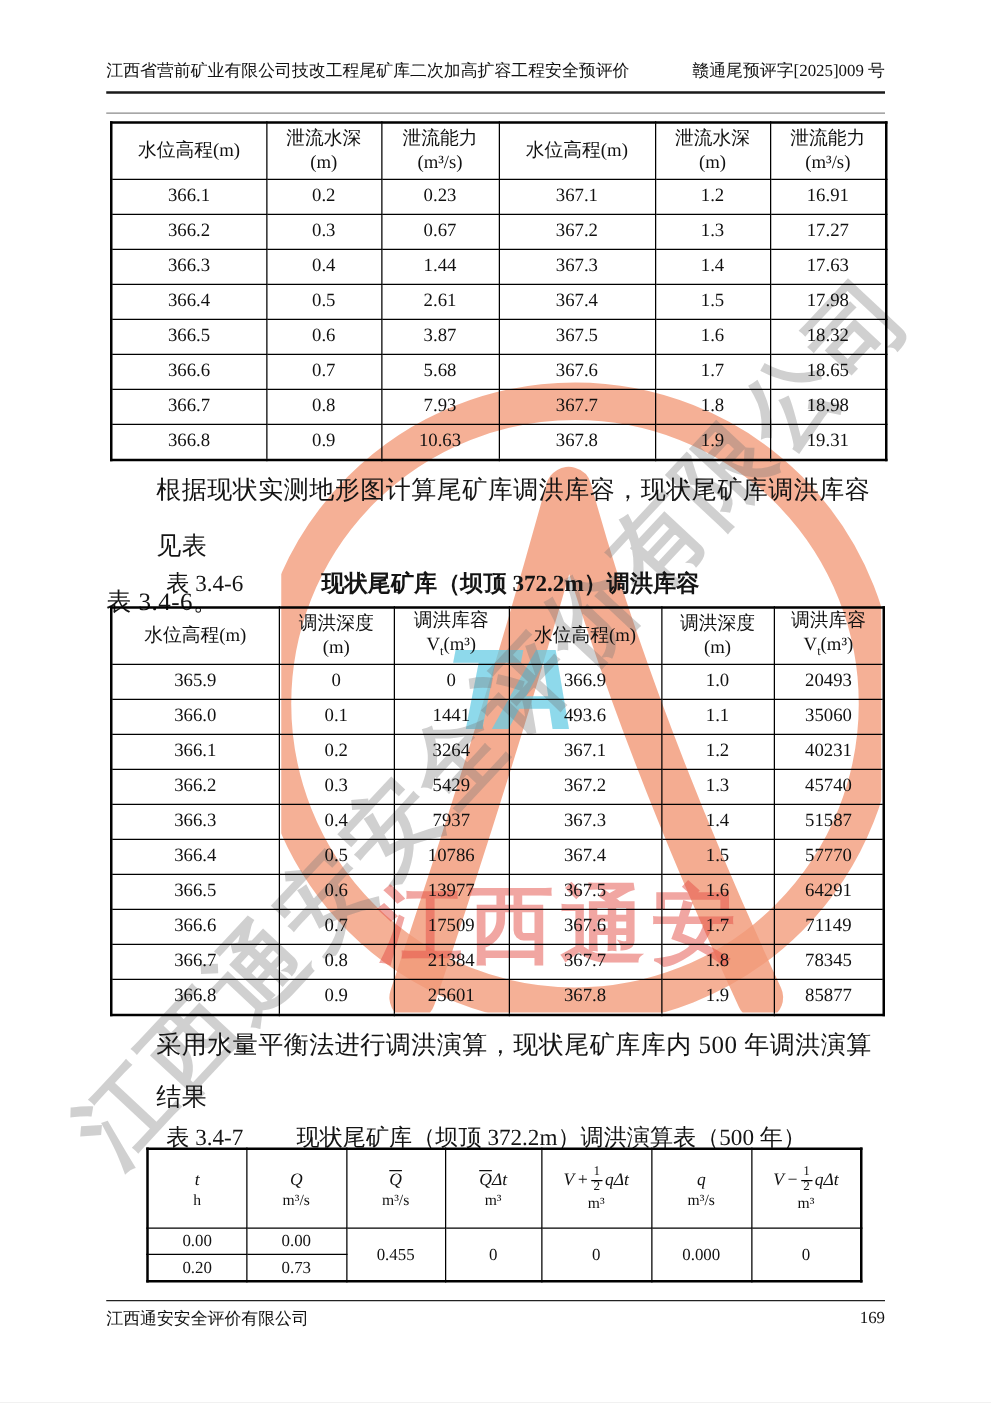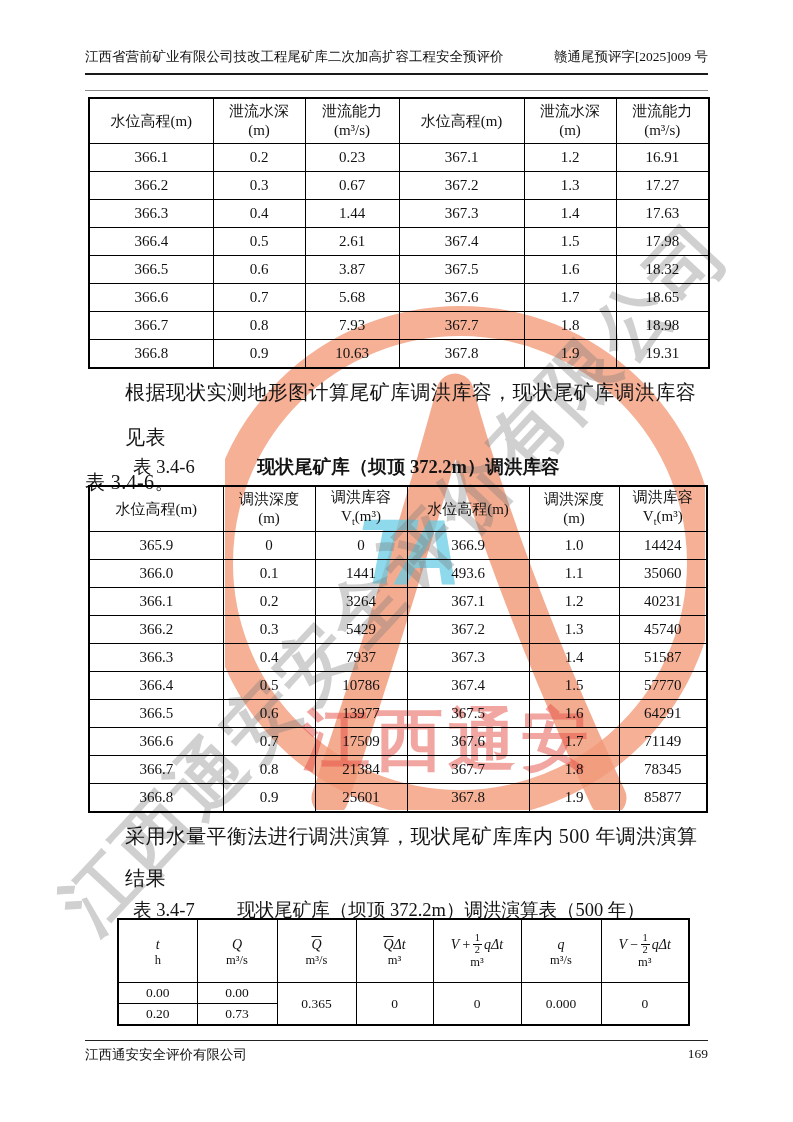--- a/index.html
+++ b/index.html
@@ -218,21 +218,21 @@
         </tr>
       </thead>
       <tbody>
 
           <tr>
             <td>365.9</td>
             <td>0</td>
             <td>0</td>
             <td>366.9</td>
             <td>1.0</td>
-            <td>14424</td>
+            <td>20493</td>
           </tr>
 
           <tr>
             <td>366.0</td>
             <td>0.1</td>
             <td>1441</td>
             <td>493.6</td>
             <td>1.1</td>
             <td>35060</td>
           </tr>
@@ -360,21 +360,21 @@
                 <span>qΔt</span>
               </span>
             <span class="unit">m³</span>
           </th>
         </tr>
       </thead>
       <tbody>
         <tr>
           <td>0.00</td>
           <td>0.00</td>
-          <td rowspan="2">0.365</td>
+          <td rowspan="2">0.455</td>
           <td rowspan="2">0</td>
           <td rowspan="2">0</td>
           <td rowspan="2">0.000</td>
           <td rowspan="2">0</td>
         </tr>
         <tr>
           <td>0.20</td>
           <td>0.73</td>
         </tr>
       </tbody>

